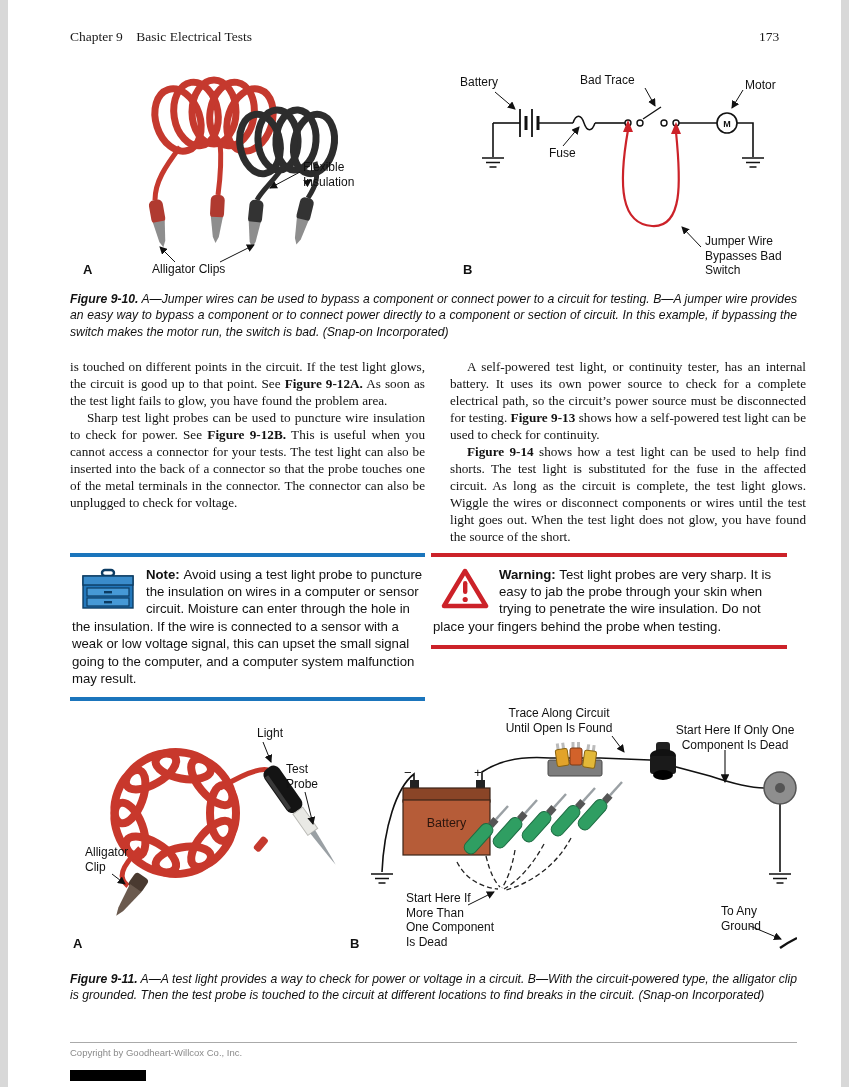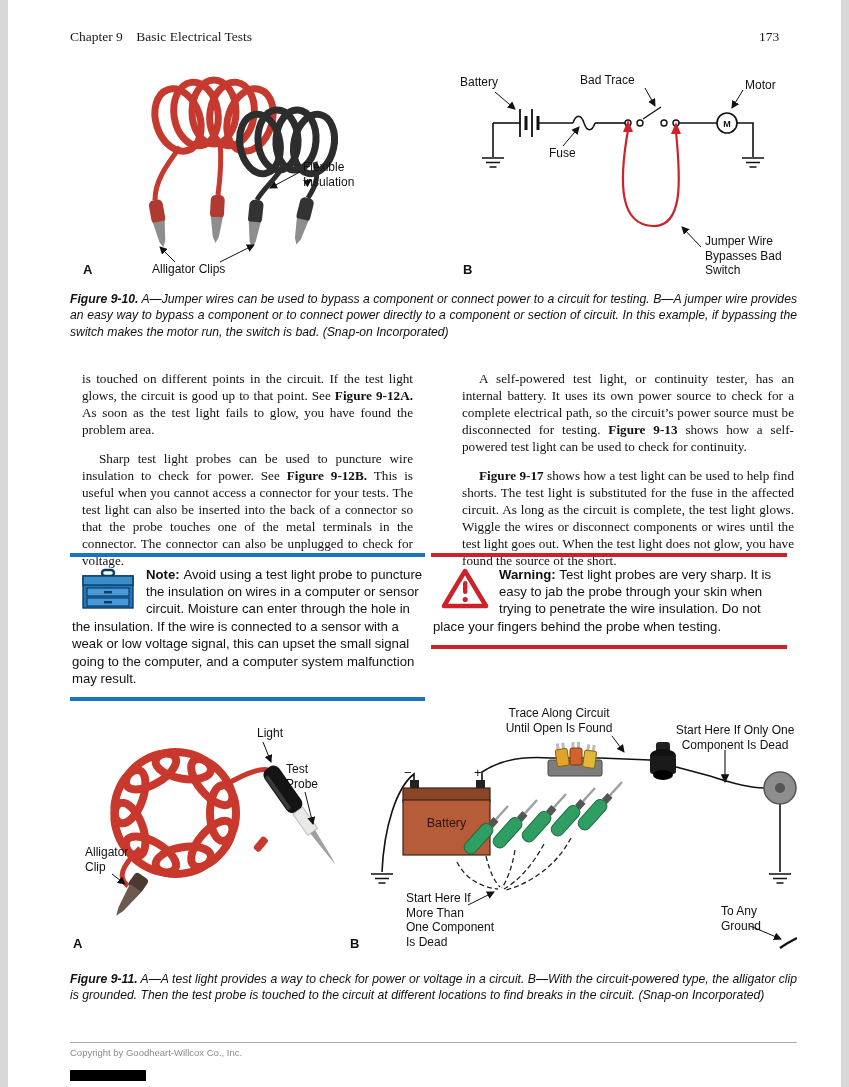--- a/index.html
+++ b/index.html
@@ -6,21 +6,21 @@
   .page{position:relative;width:833px;height:1087px;background:#ffffff;margin:0 auto;overflow:hidden;
         font-family:"Liberation Serif",serif;color:#111;}
   .abs{position:absolute;}
   .hdr{font:13.5px "Liberation Serif",serif;color:#1a1a1a;white-space:pre;}
   .ann{position:absolute;font:12px/1.22 "Liberation Sans",sans-serif;color:#111;white-space:pre-line;}
   .ann.center{text-align:center;}
   .panel-label{position:absolute;font:bold 13px "Liberation Sans",sans-serif;color:#111;}
   .caption{position:absolute;font:italic 12.2px/1.34 "Liberation Sans",sans-serif;color:#111;text-align:justify;}
   .caption b{font-style:italic;}
   .bodycol{position:absolute;font:13.2px/1.29 "Liberation Serif",serif;text-align:justify;color:#111;}
-  .bodycol p{margin:12px;}
+  .bodycol p{margin:0;}
   .bodycol p.indent{text-indent:17px;}
   .bodycol b{font-weight:bold;}
   .sidebox{position:absolute;font:13.2px/1.32 "Liberation Sans",sans-serif;color:#111;text-align:left;}
   .sidebox .rule{height:3.5px;width:100%;}
   .sidebox .content{padding:9px 2px 10px 2px;overflow:hidden;}
   .note-rule{background:#1b75bc;}
   .warn-rule{background:#cc2229;}
   .boxicon{float:left;margin:1px 10px 3px 8px;}
   .footer-rule{position:absolute;left:62px;top:1042px;width:727px;height:1px;background:#aaaaaa;}
   .copyright{position:absolute;left:62px;top:1047px;font:9.5px "Liberation Sans",sans-serif;color:#8a8a8a;}
@@ -154,21 +154,21 @@
   <div class="caption" style="left:62px;top:291px;width:727px;">
     <b>Figure 9-10.</b><span> A—Jumper wires can be used to bypass a component or connect power to a circuit for testing. B—A jumper wire provides an easy way to bypass a component or to connect power directly to a component or section of circuit. In this example, if bypassing the switch makes the motor run, the switch is bad. (Snap-on Incorporated)</span>
   </div>
 
   <div class="bodycol" style="left:62px;top:358px;width:355px;">
     <p><span>is touched on different points in the circuit. If the test light glows, the circuit is good up to that point. See </span><b>Figure 9-12A.</b><span> As soon as the test light fails to glow, you have found the problem area.</span></p>
     <p class="indent"><span>Sharp test light probes can be used to puncture wire insulation to check for power. See </span><b>Figure 9-12B.</b><span> This is useful when you cannot access a connector for your tests. The test light can also be inserted into the back of a connector so that the probe touches one of the metal terminals in the connector. The connector can also be unplugged to check for voltage.</span></p>
   </div>
   <div class="bodycol" style="left:442px;top:358px;width:356px;">
     <p class="indent"><span>A self-powered test light, or continuity tester, has an internal battery. It uses its own power source to check for a complete electrical path, so the circuit’s power source must be disconnected for testing. </span><b>Figure 9-13</b><span> shows how a self-powered test light can be used to check for continuity.</span></p>
-    <p class="indent"><b>Figure 9-17</b><span> shows how a test light can be used to help find shorts. The test light is substituted for the fuse in the affected circuit. As long as the circuit is complete, the test light glows. Wiggle the wires or disconnect components or wires until the test light goes out. When the test light does not glow, you have found the source of the short.</span></p>
+    <p class="indent"><b>Figure 9-14</b><span> shows how a test light can be used to help find shorts. The test light is substituted for the fuse in the affected circuit. As long as the circuit is complete, the test light glows. Wiggle the wires or disconnect components or wires until the test light goes out. When the test light does not glow, you have found the source of the short.</span></p>
   </div>
 
   <div class="sidebox" style="left:62px;top:553px;width:355px;">
     <div class="rule note-rule"></div>
     <div class="content">
       <svg class="boxicon" width="56" height="44" viewBox="0 0 56 44">
         <rect x="22" y="3" width="12" height="6" rx="3" fill="none" stroke="#0c3c63" stroke-width="2.4"></rect>
         <rect x="3" y="9" width="50" height="32" fill="#2277bb" stroke="#0c3c63" stroke-width="1.4"></rect>
         <rect x="3" y="9" width="50" height="9" fill="#3a8ccb" stroke="#0c3c63" stroke-width="1.4"></rect>
         <rect x="7" y="21" width="42" height="8" fill="#4699d6" stroke="#0c3c63" stroke-width="1.2"></rect>

